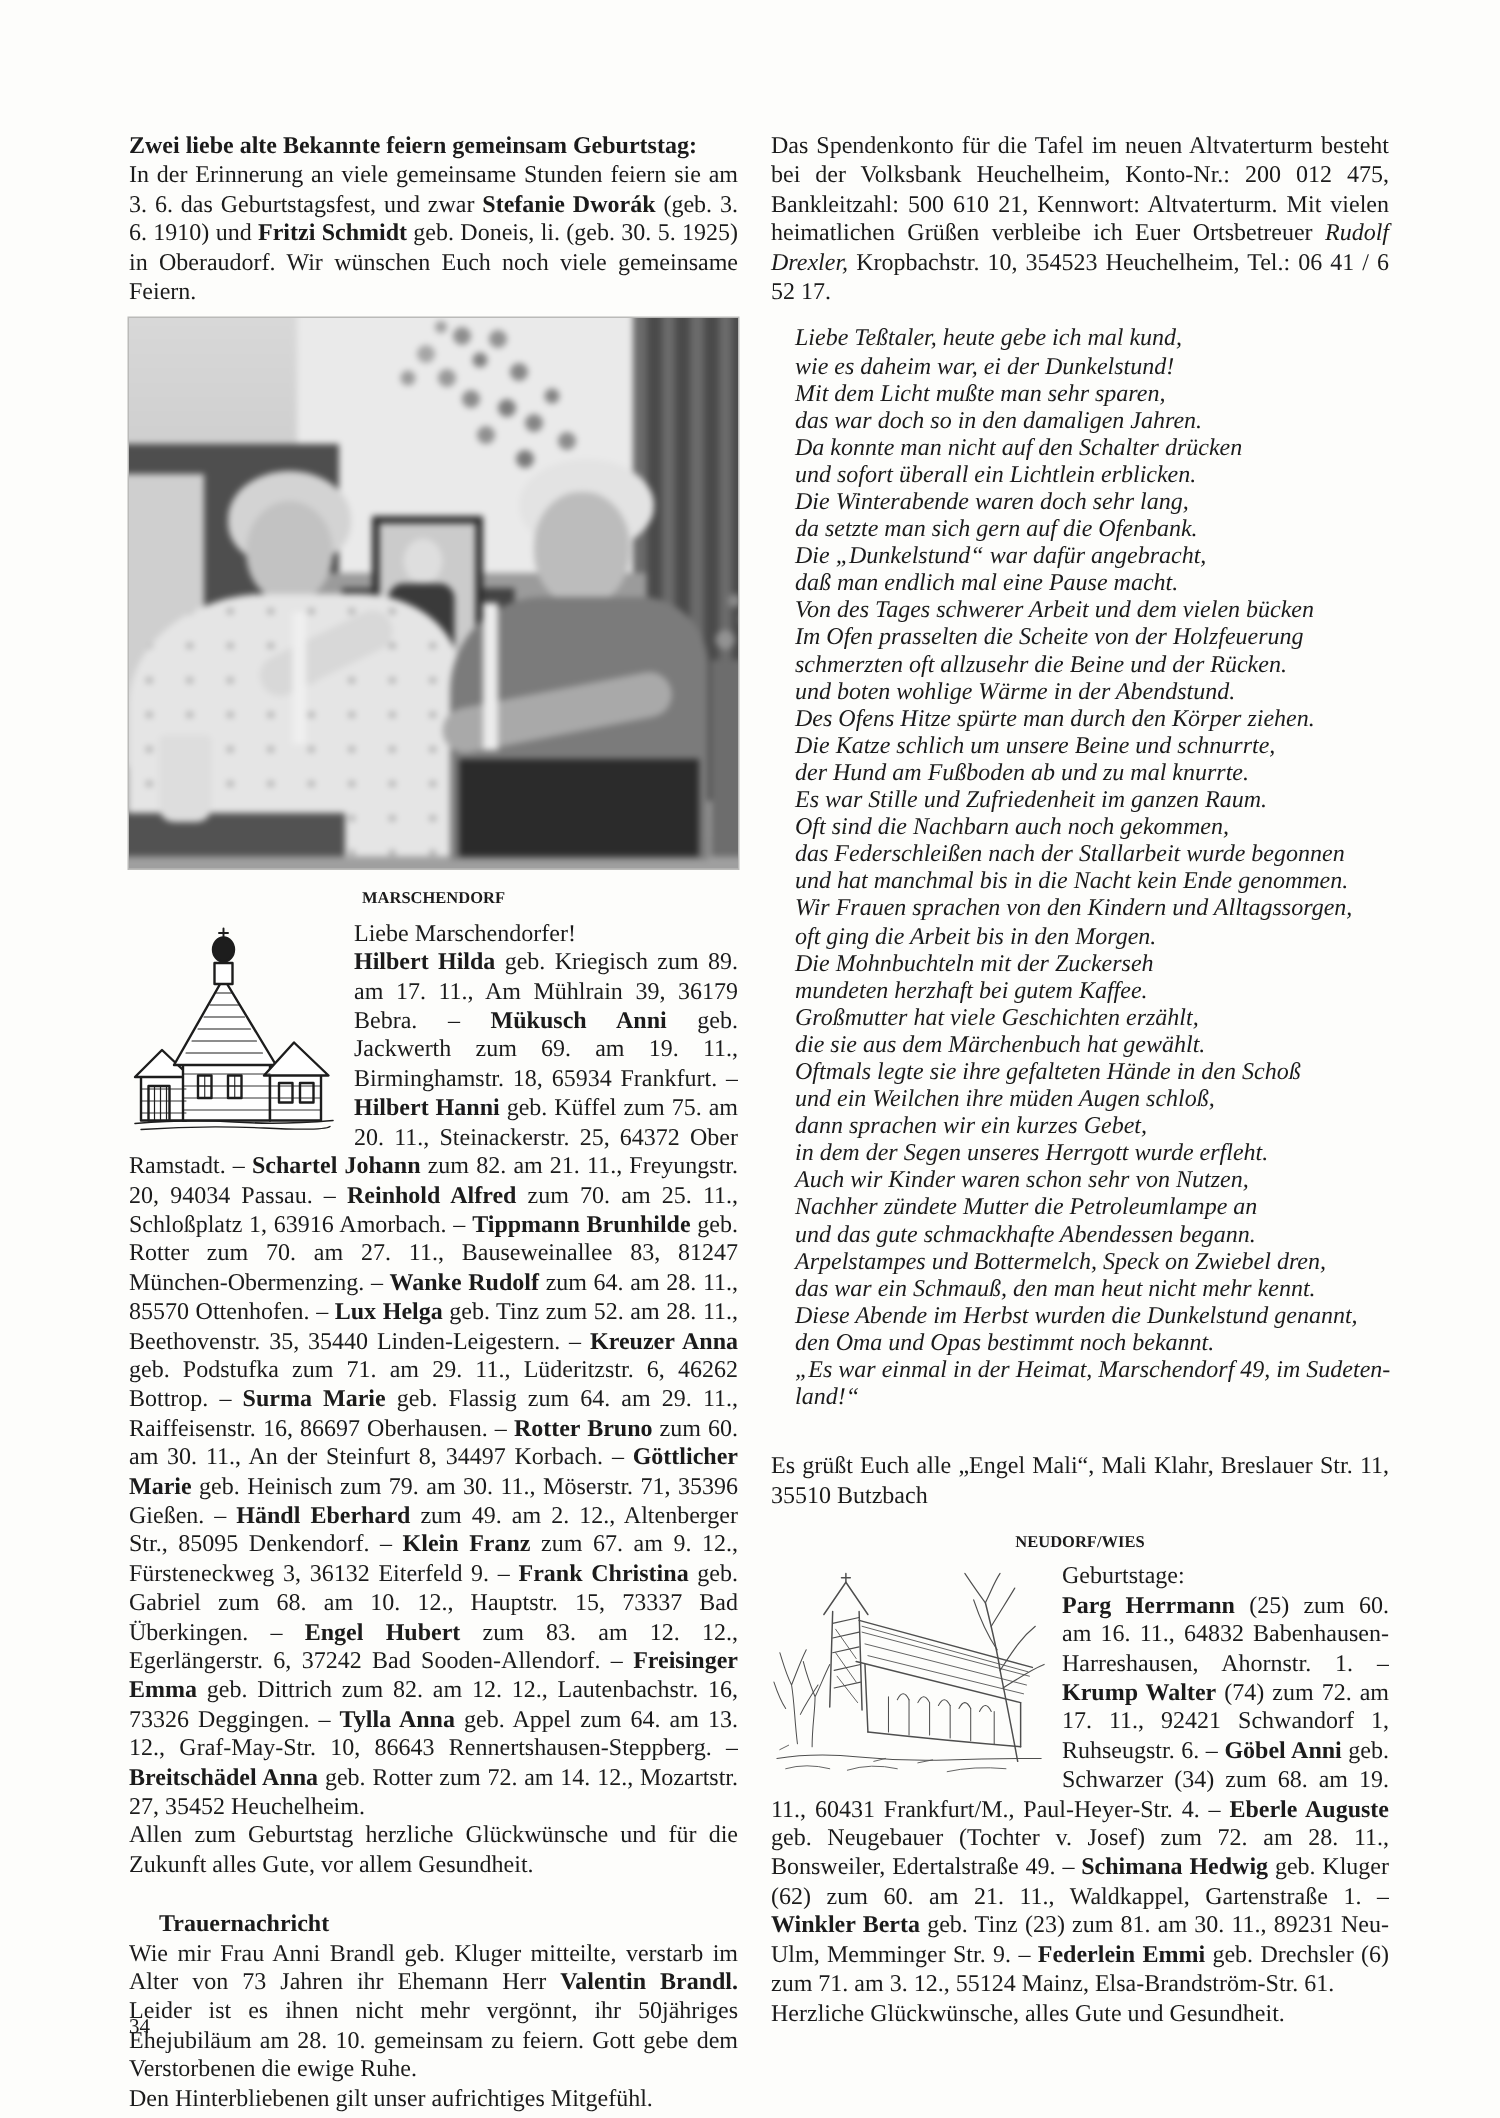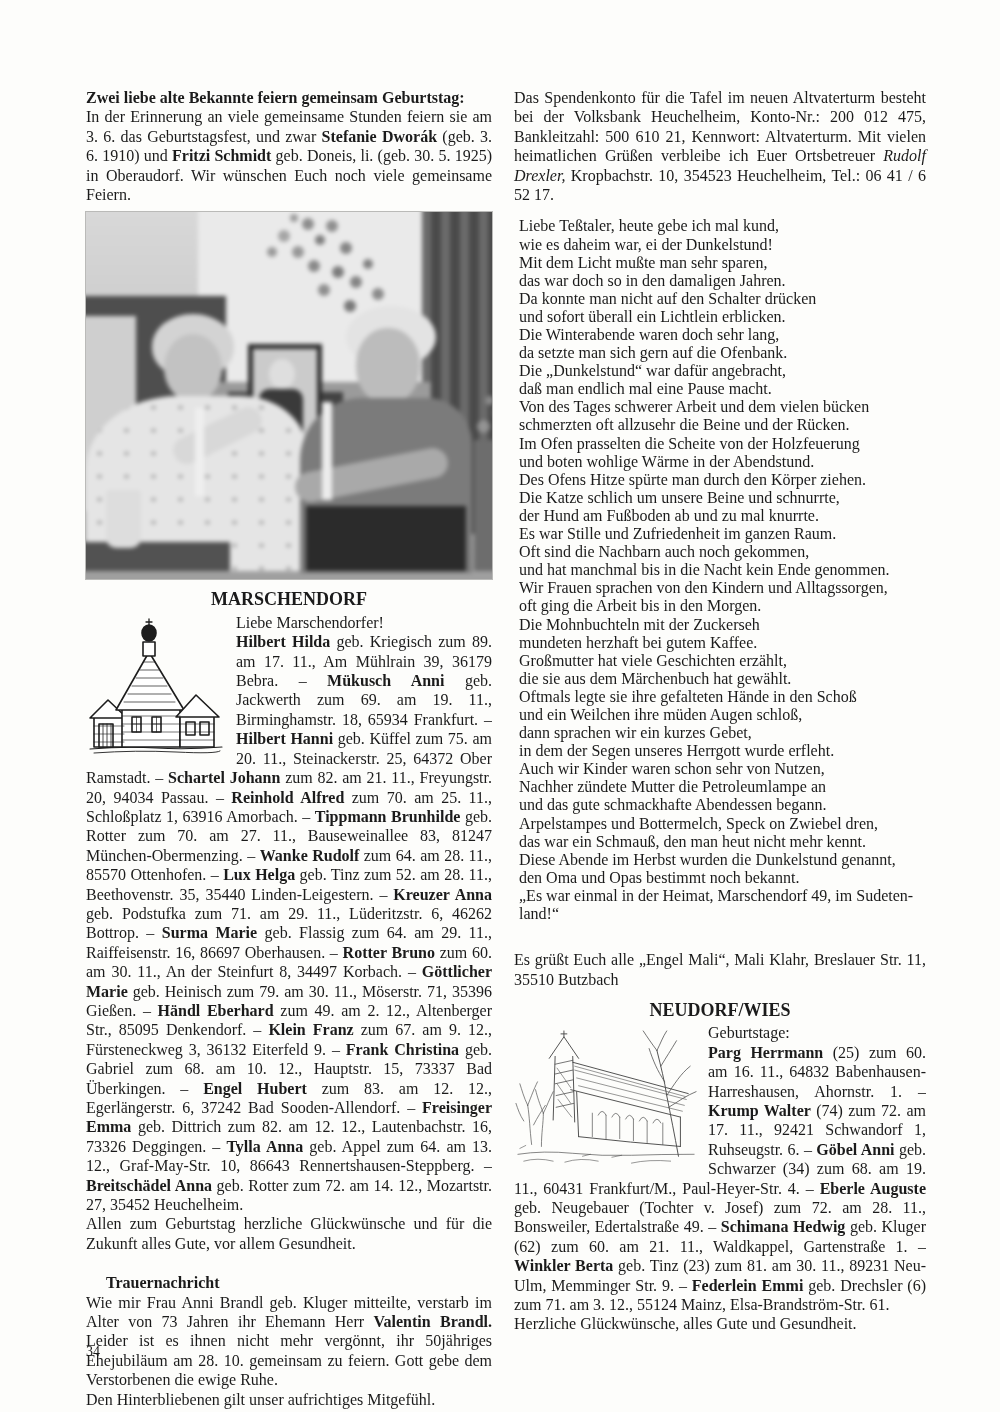--- a/index.html
+++ b/index.html
@@ -5,29 +5,29 @@
   html,body{margin:0;padding:0;background:#fdfdfb;}
   .page{position:relative;width:952px;height:1412px;background:#fdfdfb;
         font-family:"Liberation Serif",serif;color:#1b1b1b;overflow:hidden;}
   .col{position:absolute;top:88px;font-size:16px;line-height:19.4px;}
   .col-left{left:86px;width:406px;}
   .col-right{left:514px;width:412px;}
   .just{text-align:justify;text-align-last:left;}
   .b{font-weight:700;}
   .i{font-style:italic;}
   .h-bold{font-weight:700;}
-  .h-center{font-weight:700;text-align:center;font-size:18px;}
+  .h-center{font-weight:700;text-align:center;font-size:11px;}
   .marsch-title{margin:0 0 3px 0;}
   .neu-title{margin:12px 0 3px 0;}
   .floatwrap{overflow:hidden;}
   .church-svg{float:left;margin:3px 10px 2px 0;}
   .sketch-svg{float:left;margin:4px 8px 2px 0;}
   .closing-gap{margin-top:20px;margin-left:20px;}
   .greet{margin-top:27px;}
-  .poem{margin:13px 0 12px 5px;}
+  .poem{font-style:italic;margin:13px 0 12px 16px;}
   .poem > div{line-height:18.1px;white-space:nowrap;}
   .intro > div{line-height:19.4px;}
   .pagenum{position:absolute;left:86px;top:1344px;font-size:14px;}
   
   .photo{position:relative;width:406px;height:367px;margin:8px 0 11px 0;
          background:#c9c9c7;overflow:hidden;outline:1px solid rgba(60,60,60,.35);}
   .photo-inner{position:absolute;inset:-8px;filter:blur(2.2px) grayscale(1);}
   .photo-inner > div{position:absolute;}
   .ph-wall{inset:0;background:linear-gradient(180deg,#d9d9d7 0%,#c3c3c1 55%,#9d9d9b 100%);}
   .ph-window{left:120px;top:0;width:235px;height:205px;background:#eaeae8;}
@@ -158,28 +158,29 @@
         <div>wie es daheim war, ei der Dunkelstund!</div>
         <div>Mit dem Licht mußte man sehr sparen,</div>
         <div>das war doch so in den damaligen Jahren.</div>
         <div>Da konnte man nicht auf den Schalter drücken</div>
         <div>und sofort überall ein Lichtlein erblicken.</div>
         <div>Die Winterabende waren doch sehr lang,</div>
         <div>da setzte man sich gern auf die Ofenbank.</div>
         <div>Die „Dunkelstund“ war dafür angebracht,</div>
         <div>daß man endlich mal eine Pause macht.</div>
         <div>Von des Tages schwerer Arbeit und dem vielen bücken</div>
+        <div>Im Ofen prasselten die Scheite von der Holzfeuerung</div>
         <div>schmerzten oft allzusehr die Beine und der Rücken.</div>
-        <div>Im Ofen prasselten die Scheite von der Holzfeuerung</div>
         <div>und boten wohlige Wärme in der Abendstund.</div>
         <div>Des Ofens Hitze spürte man durch den Körper ziehen.</div>
         <div>Die Katze schlich um unsere Beine und schnurrte,</div>
         <div>der Hund am Fußboden ab und zu mal knurrte.</div>
         <div>Es war Stille und Zufriedenheit im ganzen Raum.</div>
         <div>Oft sind die Nachbarn auch noch gekommen,</div>
+        <div>das Federschleißen nach der Stallarbeit wurde begonnen</div>
         <div>und hat manchmal bis in die Nacht kein Ende genommen.</div>
         <div>Wir Frauen sprachen von den Kindern und Alltagssorgen,</div>
         <div>oft ging die Arbeit bis in den Morgen.</div>
         <div>Die Mohnbuchteln mit der Zuckerseh</div>
         <div>mundeten herzhaft bei gutem Kaffee.</div>
         <div>Großmutter hat viele Geschichten erzählt,</div>
         <div>die sie aus dem Märchenbuch hat gewählt.</div>
         <div>Oftmals legte sie ihre gefalteten Hände in den Schoß</div>
         <div>und ein Weilchen ihre müden Augen schloß,</div>
         <div>dann sprachen wir ein kurzes Gebet,</div>

